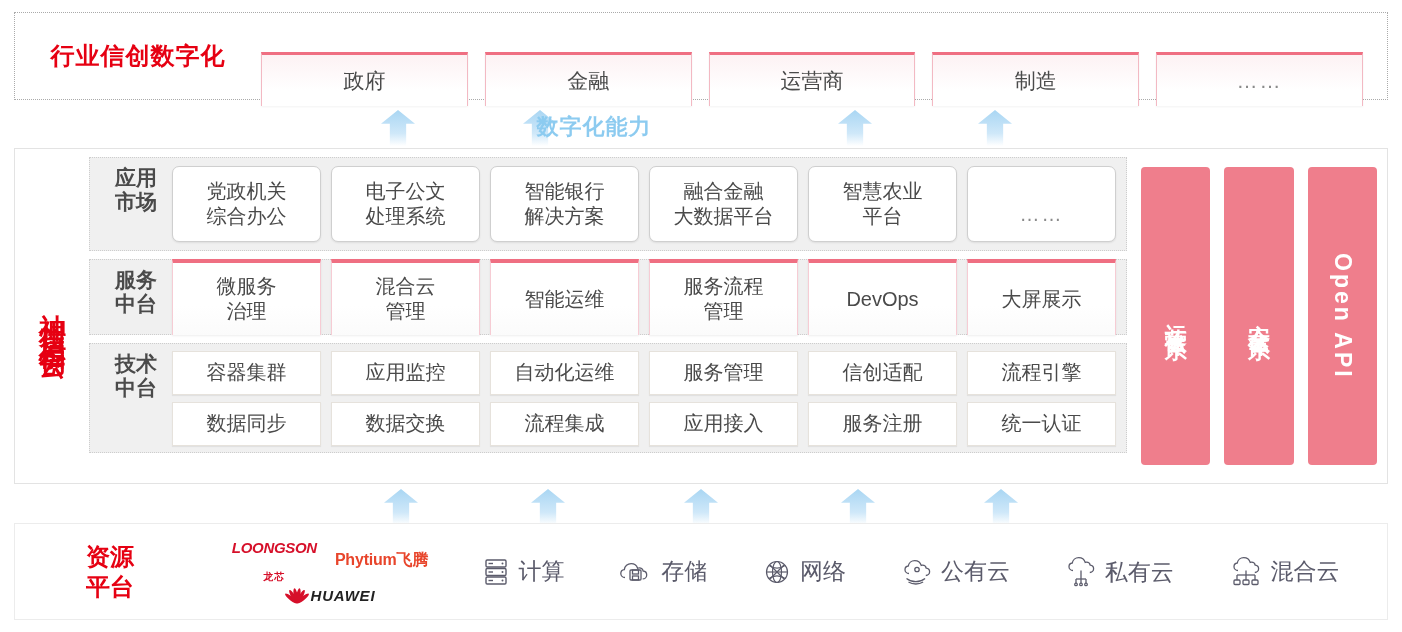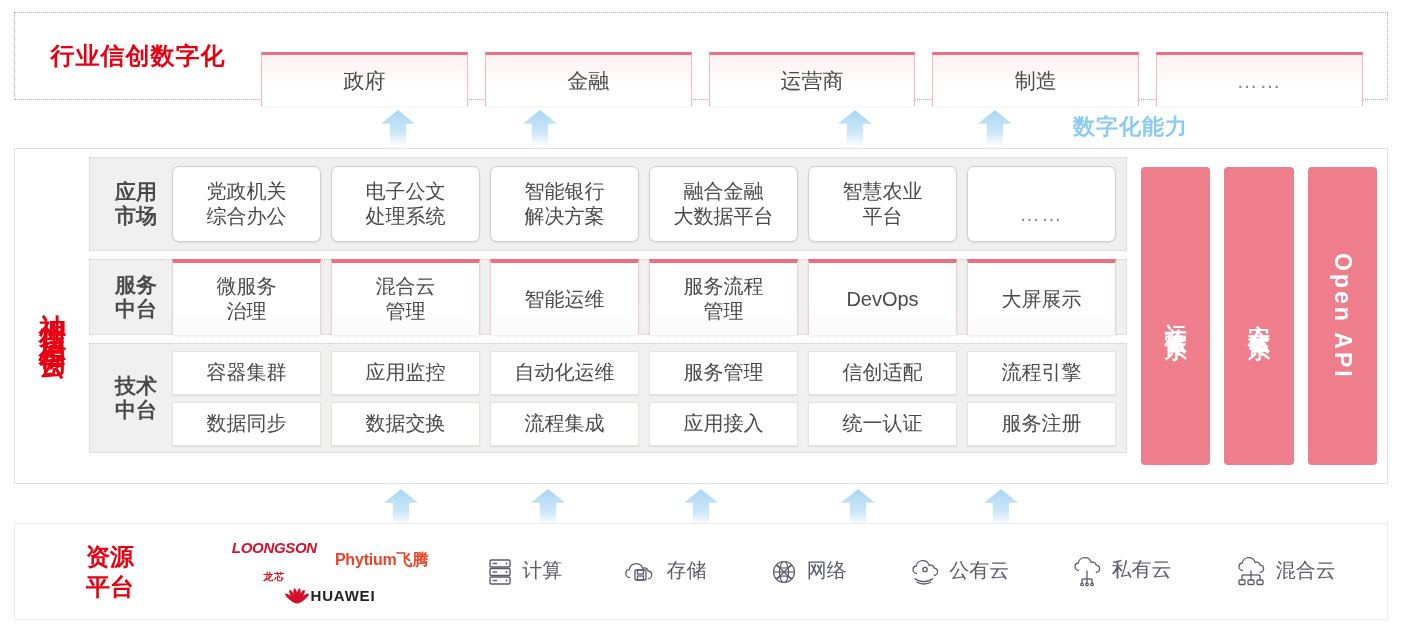--- a/index.html
+++ b/index.html
@@ -44,21 +44,21 @@
   .ind-card.dots{font-size:21px;letter-spacing:2px;color:#8a8a8a;}
 
   
   .arrow{
     position:absolute;width:34px;height:36px;
     background:linear-gradient(to top,rgba(214,236,250,0) 0%,#cfe8f9 35%,#a9d6f3 100%);
     -webkit-clip-path:polygon(50% 0%,100% 38%,74% 38%,74% 100%,26% 100%,26% 38%,0% 38%);
     clip-path:polygon(50% 0%,100% 38%,74% 38%,74% 100%,26% 100%,26% 38%,0% 38%);
   }
   .cap-label{
-    position:absolute;top:112px;left:0;width:1188px;text-align:right;
+    position:absolute;top:112px;left:0;width:1188px;text-align:center;
     color:#8ccbf0;font-size:22px;font-weight:bold;letter-spacing:1px;
   }
 
   
   .cloud-band{
     position:absolute;left:14px;top:148px;width:1374px;height:336px;
     border:1px solid #e3e3e3;background:#ffffff;box-sizing:border-box;
     display:flex;
   }
   .cloud-title{
@@ -66,21 +66,21 @@
   }
   .cloud-title span{
     writing-mode:vertical-rl;
     color:#e60012;font-size:27px;font-weight:bold;
     letter-spacing:7px;line-height:1;
   }
   .cloud-body{flex:1;display:flex;padding:8px 10px 8px 0;box-sizing:border-box;}
   .layer-col{flex:1;display:flex;flex-direction:column;gap:8px;}
   .layer{
     background:#f0f0f0;border:1px dotted #cdcdcd;box-sizing:border-box;
-    display:flex;align-items:center;padding:16px 10px;
+    display:flex;align-items:flex-start;padding:8px 10px;
   }
   .layer.app{height:94px;}
   .layer.svc{height:76px;}
   .layer.tech{height:110px;}
   .layer-label{
     flex:0 0 72px;text-align:center;color:#4a4a4a;
     font-size:21px;font-weight:bold;line-height:1.15;
   }
   .layer-cards{flex:1;display:flex;gap:10px;height:100%;align-items:center;}
   .layer-rows{flex:1;display:flex;flex-direction:column;gap:7px;height:100%;justify-content:center;}
@@ -134,31 +134,31 @@
   .res-logos{
     flex:0 0 250px;display:flex;flex-direction:column;align-items:center;gap:5px;
   }
   .logo-row{display:flex;align-items:center;justify-content:center;gap:18px;}
   .logo-loongson{display:flex;flex-direction:column;align-items:center;line-height:1;}
   .logo-loongson .en{
     color:#d6102a;font-size:15px;font-weight:bold;font-style:italic;letter-spacing:-.3px;
   }
   .logo-loongson .cn{color:#d6102a;font-size:10px;font-weight:bold;letter-spacing:1px;margin-top:17px;}
   .logo-phytium{color:#e8452b;font-size:16px;font-weight:bold;letter-spacing:-.2px;}
-  .logo-huawei{display:flex;align-items:center;gap:6px;}
+  .logo-huawei{display:flex;align-items:center;gap:6px;font-style:italic;}
   .logo-huawei .petal{
     width:20px;height:16px;position:relative;
   }
   .logo-huawei .petal i{
     position:absolute;left:50%;bottom:0;width:4px;height:15px;
     background:#d6102a;border-radius:50% 50% 45% 45%;transform-origin:50% 100%;
   }
   .logo-huawei .txt{color:#222;font-size:15px;font-weight:bold;letter-spacing:.8px;}
   .res-items{flex:1;display:flex;align-items:center;justify-content:space-around;padding-right:20px;}
-  .res-item{display:flex;align-items:flex-start;gap:8px;color:#5b5b6b;font-size:20px;}
+  .res-item{display:flex;align-items:flex-end;gap:8px;color:#5b5b6b;font-size:23px;}
   .res-item svg{display:block;}
 </style>
 </head>
 <body>
 
 <div class="stage">
 
   <div class="industry-band">
     <div class="industry-title">行业信创数字化</div>
     <div class="industry-cards">
@@ -226,22 +226,22 @@
               <div class="card tech">自动化运维</div>
               <div class="card tech">服务管理</div>
               <div class="card tech">信创适配</div>
               <div class="card tech">流程引擎</div>
             </div>
             <div class="row-cards">
               <div class="card tech">数据同步</div>
               <div class="card tech">数据交换</div>
               <div class="card tech">流程集成</div>
               <div class="card tech">应用接入</div>
+              <div class="card tech">服务注册</div>
               <div class="card tech">统一认证</div>
-              <div class="card tech">服务注册</div>
             </div>
           </div>
         </div>
       </div>
 
       <div class="side-col">
         <div class="side-panel">
           <span>运营体系</span>
         </div>
         <div class="side-panel">

